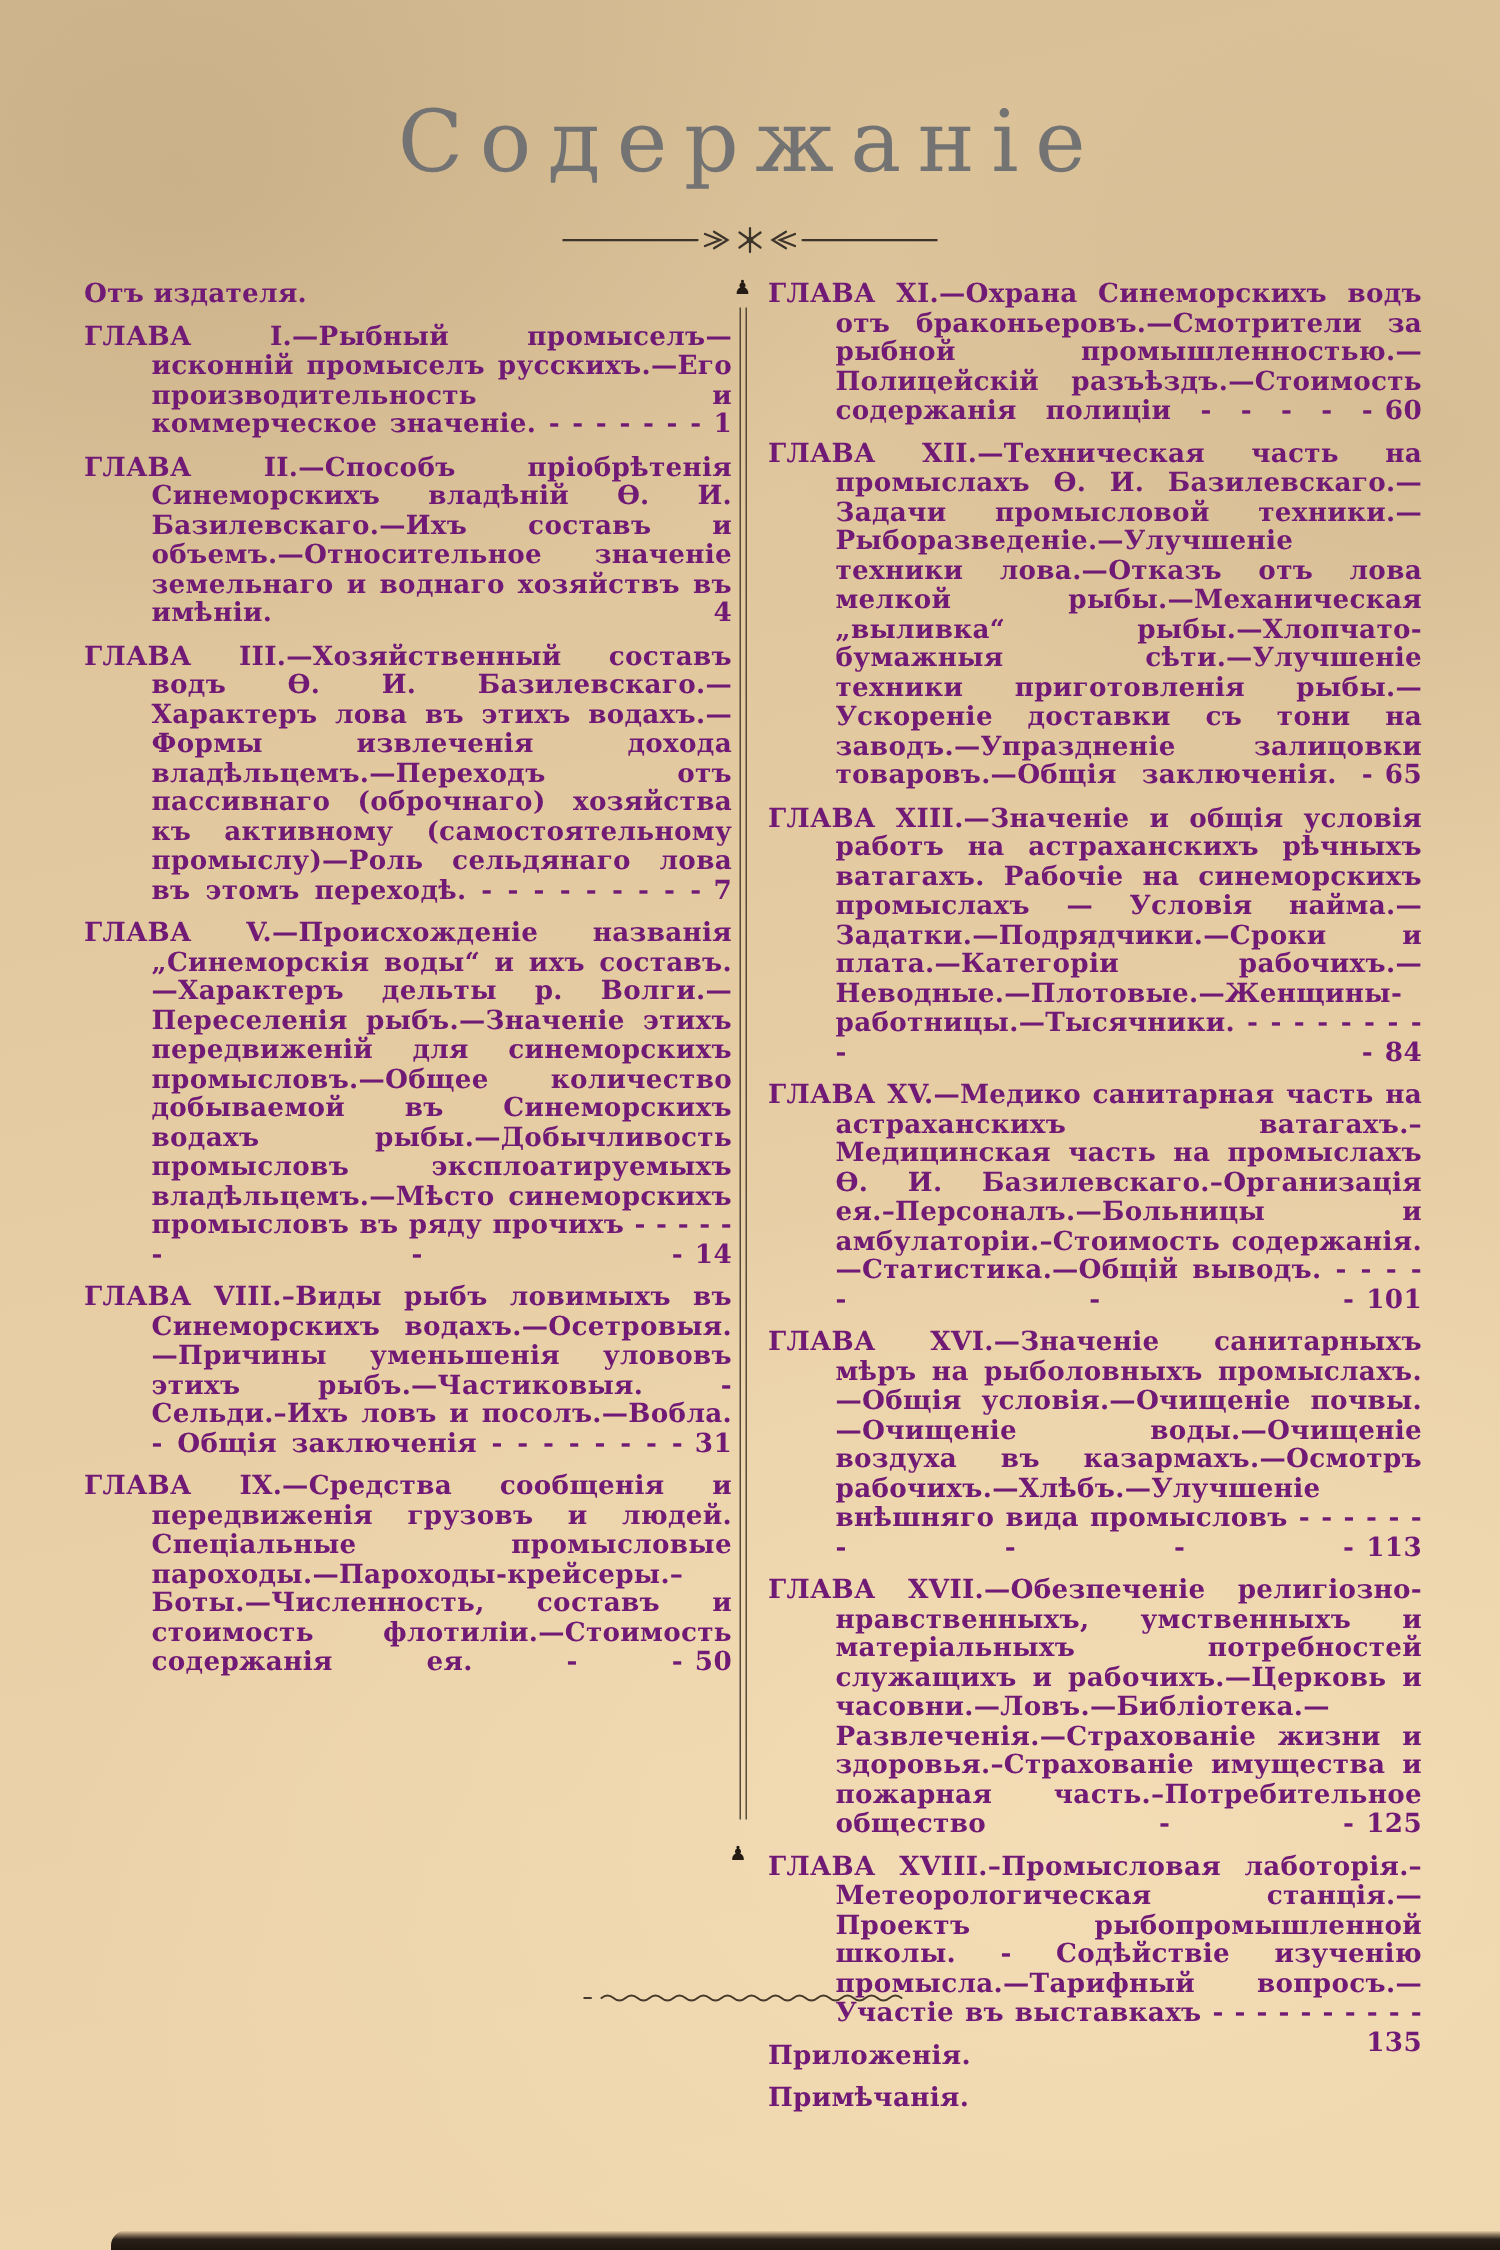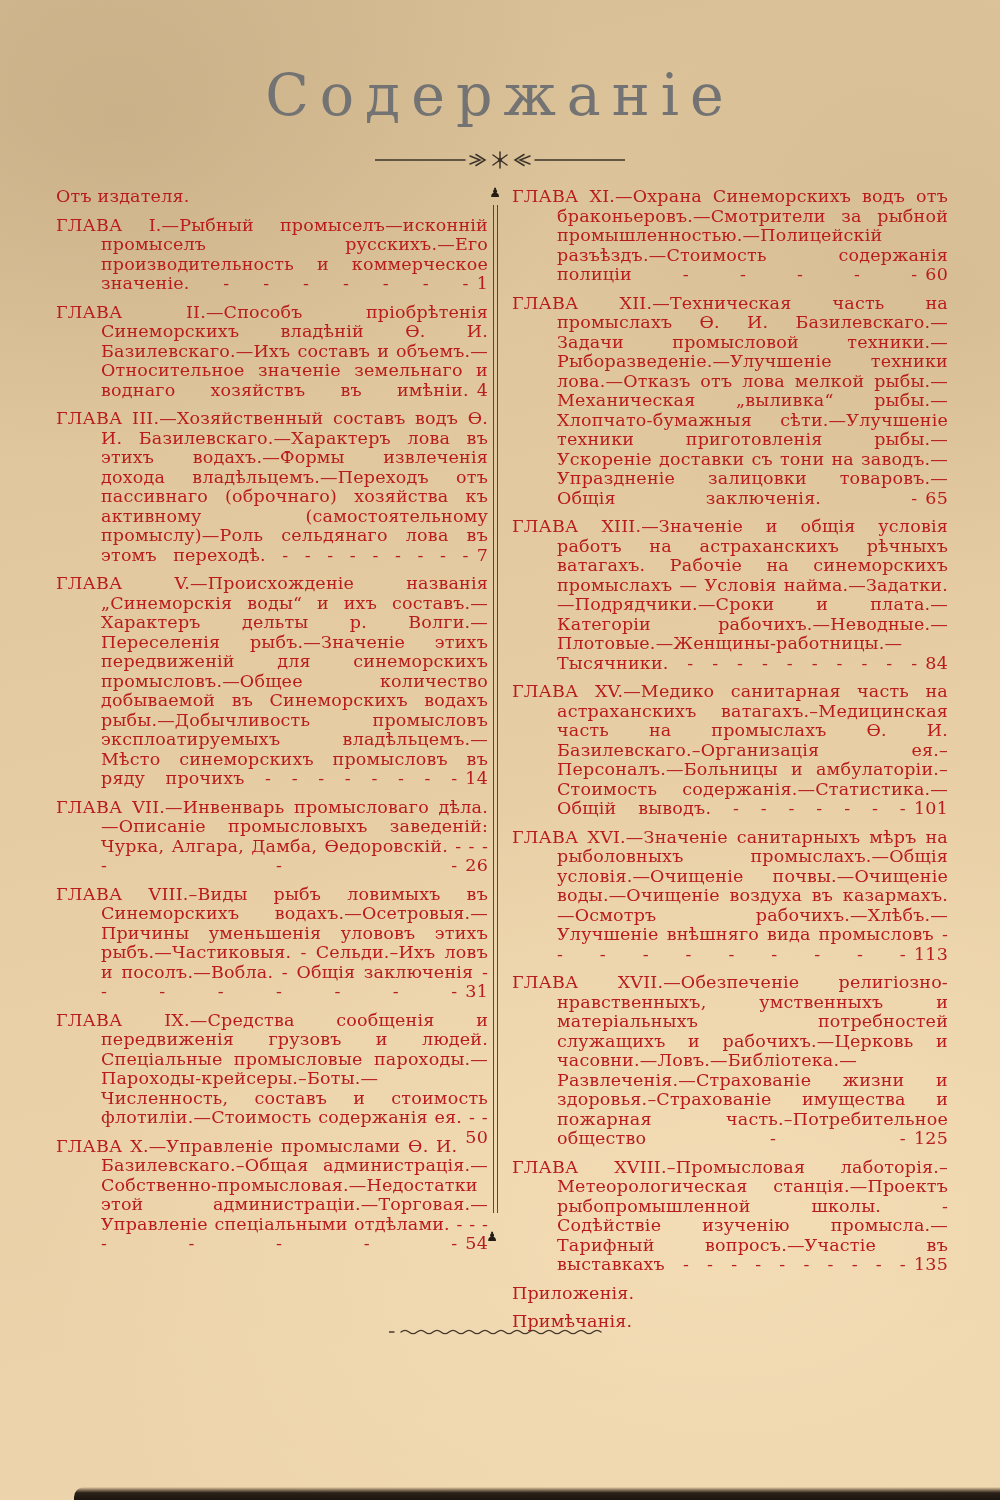--- a/index.html
+++ b/index.html
@@ -19,21 +19,21 @@
     position:absolute;left:74px;right:0;bottom:0;height:13px;
     background:linear-gradient(to top,#1c140e 0%,#2a2119 55%, rgba(70,52,34,.55) 80%, rgba(90,70,45,0) 100%);
     border-top-left-radius:10px;
   }
   .page-title{
     position:absolute;top:62px;left:0;width:100%;text-align:center;
     font-size:57px;letter-spacing:11px;color:#737373;font-weight:normal;margin:0;
   }
   .title-divider{position:absolute;top:150px;left:50%;transform:translateX(-50%);}
   .columns{position:absolute;top:187px;left:56px;width:892px;display:flex;}
-  .col{color:#b91c1c;}
+  .col{color:#701a75;font-weight:bold;}
   .col.left{width:432px;}
   .col.right{width:436px;margin-left:24px;}
   .entry{
     font-size:17.5px;line-height:19.5px;margin:0 0 9px 0;
     text-align:justify;text-align-last:justify;
     padding-left:45px;text-indent:-45px;
     word-spacing:.5px;letter-spacing:.2px;
   }
   .entry .pg{float:right;padding-left:8px;text-indent:0;}
   .plain{
@@ -82,24 +82,22 @@
 </div>
 
 <div class="columns">
   <div class="col left">
     <p class="plain">Отъ издателя.</p>
     <div>
         <p class="entry"><span>ГЛАВА I.—Рыбный промыселъ—исконній промыселъ русскихъ.—Его производительность и коммерческое значеніе. - - - - - - -</span><span class="pg">1</span></p>
         <p class="entry"><span>ГЛАВА II.—Способъ пріобрѣтенія Синеморскихъ владѣній Ѳ. И. Базилевскаго.—Ихъ составъ и объемъ.—Относительное значеніе земельнаго и воднаго хозяйствъ въ имѣніи.</span><span class="pg">4</span></p>
         <p class="entry"><span>ГЛАВА III.—Хозяйственный составъ водъ Ѳ. И. Базилевскаго.—Характеръ лова въ этихъ водахъ.—Формы извлеченія дохода владѣльцемъ.—Переходъ отъ пассивнаго (оброчнаго) хозяйства къ активному (самостоятельному промыслу)—Роль сельдянаго лова въ этомъ переходѣ. - - - - - - - - -</span><span class="pg">7</span></p>
         <p class="entry"><span>ГЛАВА V.—Происхожденіе названія „Синеморскія воды“ и ихъ составъ.—Характеръ дельты р. Волги.—Переселенія рыбъ.—Значеніе этихъ передвиженій для синеморскихъ промысловъ.—Общее количество добываемой въ Синеморскихъ водахъ рыбы.—Добычливость промысловъ эксплоатируемыхъ владѣльцемъ.—Мѣсто синеморскихъ промысловъ въ ряду прочихъ - - - - - - - -</span><span class="pg">14</span></p>
-        <p class="entry"><span>ГЛАВА VII.—Инвенварь промысловаго дѣла.—Описаніе промысловыхъ заведеній: Чурка, Алгара, Дамба, Ѳедоровскій. - - - - - -</span><span class="pg">26</span></p>
         <p class="entry"><span>ГЛАВА VIII.–Виды рыбъ ловимыхъ въ Синеморскихъ водахъ.—Осетровыя.—Причины уменьшенія улововъ этихъ рыбъ.—Частиковыя. - Сельди.–Ихъ ловъ и посолъ.—Вобла. - Общія заключенія - - - - - - - -</span><span class="pg">31</span></p>
         <p class="entry"><span>ГЛАВА IX.—Средства сообщенія и передвиженія грузовъ и людей. Спеціальные промысловые пароходы.—Пароходы-крейсеры.–Боты.—Численность, составъ и стоимость флотиліи.—Стоимость содержанія ея. - -</span><span class="pg">50</span></p>
-        <p class="entry"><span>ГЛАВА X.—Управленіе промыслами Ѳ. И. Базилевскаго.–Общая администрація.—Собственно-промысловая.—Недостатки этой администраціи.—Торговая.—Управленіе спеціальными отдѣлами. - - - - - - - -</span><span class="pg">54</span></p>
       </div>
   </div>
   <div class="col right">
     <div>
         <p class="entry"><span>ГЛАВА XI.—Охрана Синеморскихъ водъ отъ браконьеровъ.—Смотрители за рыбной промышленностью.—Полицейскій разъѣздъ.—Стоимость содержанія полиціи - - - - -</span><span class="pg">60</span></p>
         <p class="entry"><span>ГЛАВА XII.—Техническая часть на промыслахъ Ѳ. И. Базилевскаго.—Задачи промысловой техники.—Рыборазведеніе.—Улучшеніе техники лова.—Отказъ отъ лова мелкой рыбы.—Механическая „выливка“ рыбы.—Хлопчато-бумажныя сѣти.—Улучшеніе техники приготовленія рыбы.—Ускореніе доставки съ тони на заводъ.—Упраздненіе залицовки товаровъ.—Общія заключенія. -</span><span class="pg">65</span></p>
         <p class="entry"><span>ГЛАВА XIII.—Значеніе и общія условія работъ на астраханскихъ рѣчныхъ ватагахъ. Рабочіе на синеморскихъ промыслахъ — Условія найма.—Задатки.—Подрядчики.—Сроки и плата.—Категоріи рабочихъ.—Неводные.—Плотовые.—Женщины-работницы.—Тысячники. - - - - - - - - - -</span><span class="pg">84</span></p>
         <p class="entry"><span>ГЛАВА XV.—Медико санитарная часть на астраханскихъ ватагахъ.–Медицинская часть на промыслахъ Ѳ. И. Базилевскаго.–Организація ея.–Персоналъ.—Больницы и амбулаторіи.–Стоимость содержанія.—Статистика.—Общій выводъ. - - - - - - -</span><span class="pg">101</span></p>
         <p class="entry"><span>ГЛАВА XVI.—Значеніе санитарныхъ мѣръ на рыболовныхъ промыслахъ.—Общія условія.—Очищеніе почвы.—Очищеніе воды.—Очищеніе воздуха въ казармахъ.—Осмотръ рабочихъ.—Хлѣбъ.—Улучшеніе внѣшняго вида промысловъ - - - - - - - - - -</span><span class="pg">113</span></p>
         <p class="entry"><span>ГЛАВА XVII.—Обезпеченіе религіозно-нравственныхъ, умственныхъ и матеріальныхъ потребностей служащихъ и рабочихъ.—Церковь и часовни.—Ловъ.—Библіотека.—Развлеченія.—Страхованіе жизни и здоровья.–Страхованіе имущества и пожарная часть.–Потребительное общество - -</span><span class="pg">125</span></p>

